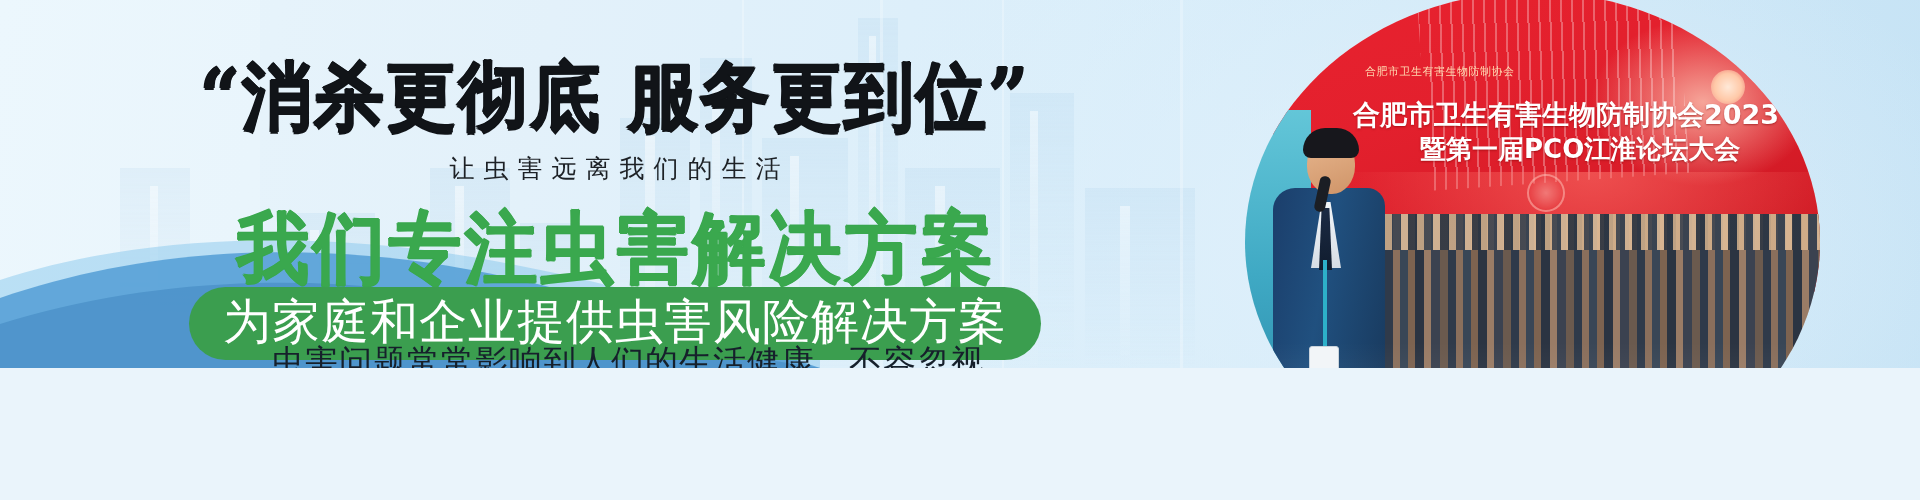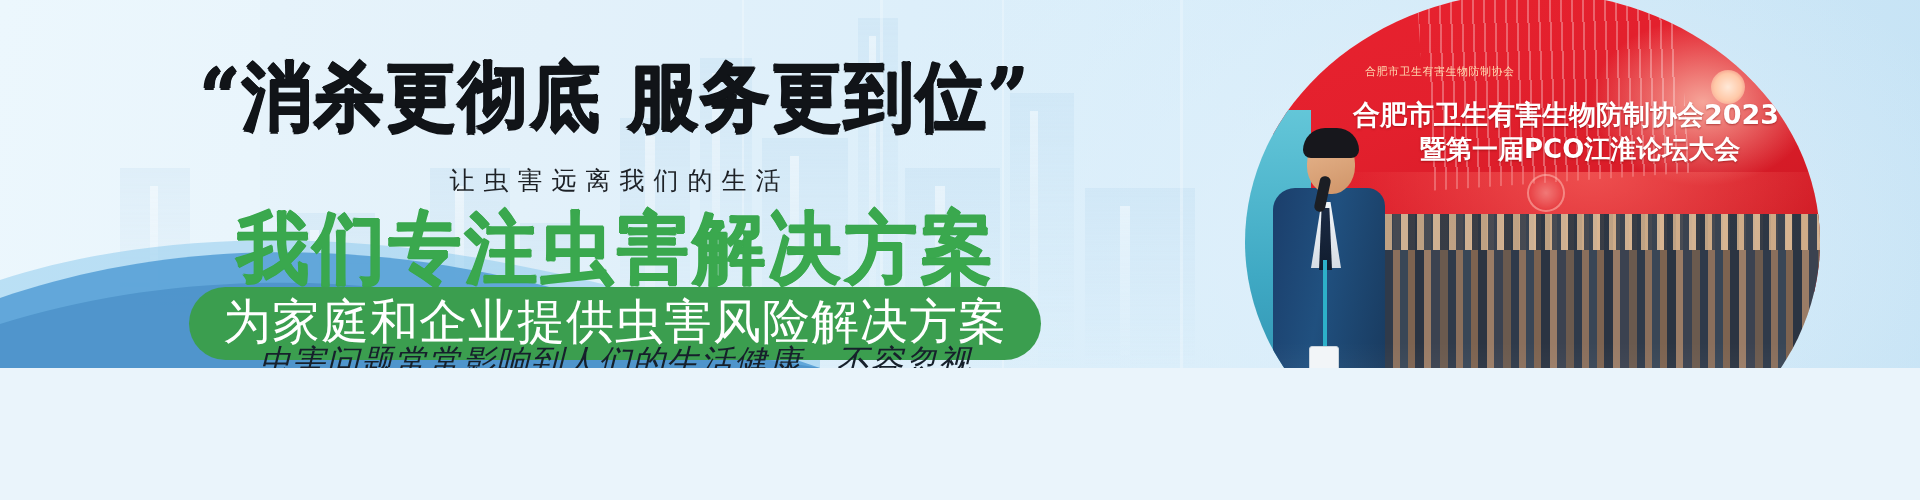--- a/index.html
+++ b/index.html
@@ -41,21 +41,20 @@
 
   .subline{
     position:absolute;left:0;top:156px;width:1230px;
     text-align:center;
     font-size:25px;line-height:1;
     color:#1d2126;
     letter-spacing:9px;
     text-indent:9px;
     font-weight:500;
     white-space:nowrap;
-    margin-top:12px;
   }
 
   .green-head{
     position:absolute;left:0;top:212px;width:1230px;
     text-align:center;
     font-size:72px;line-height:1;
     font-weight:bold;
     color:#3aa84e;
     letter-spacing:4px;
     text-indent:4px;
@@ -72,28 +71,27 @@
     color:#ffffff;
     border-radius:40px;
     padding:9px 34px 11px 34px;
     font-size:48px;line-height:1.1;
     letter-spacing:1px;
     white-space:nowrap;
     font-weight:500;
   }
 
   .bottomline{
-    position:absolute;left:0;top:345px;width:1230px;
+    position:absolute;left:13px;top:345px;width:1230px;
     text-align:center;
     font-size:33px;line-height:1;
     color:#16202b;
     letter-spacing:1px;
     white-space:nowrap;
     font-weight:500;
-    font-style:italic;
   }
 
   
   .photo{
     position:absolute;left:1245px;top:-8px;width:575px;height:500px;
     border-radius:50% / 50%;
     overflow:hidden;
     box-shadow:0 0 0 0 rgba(0,0,0,0);
   }
   .photo-inner{position:absolute;inset:0;}

